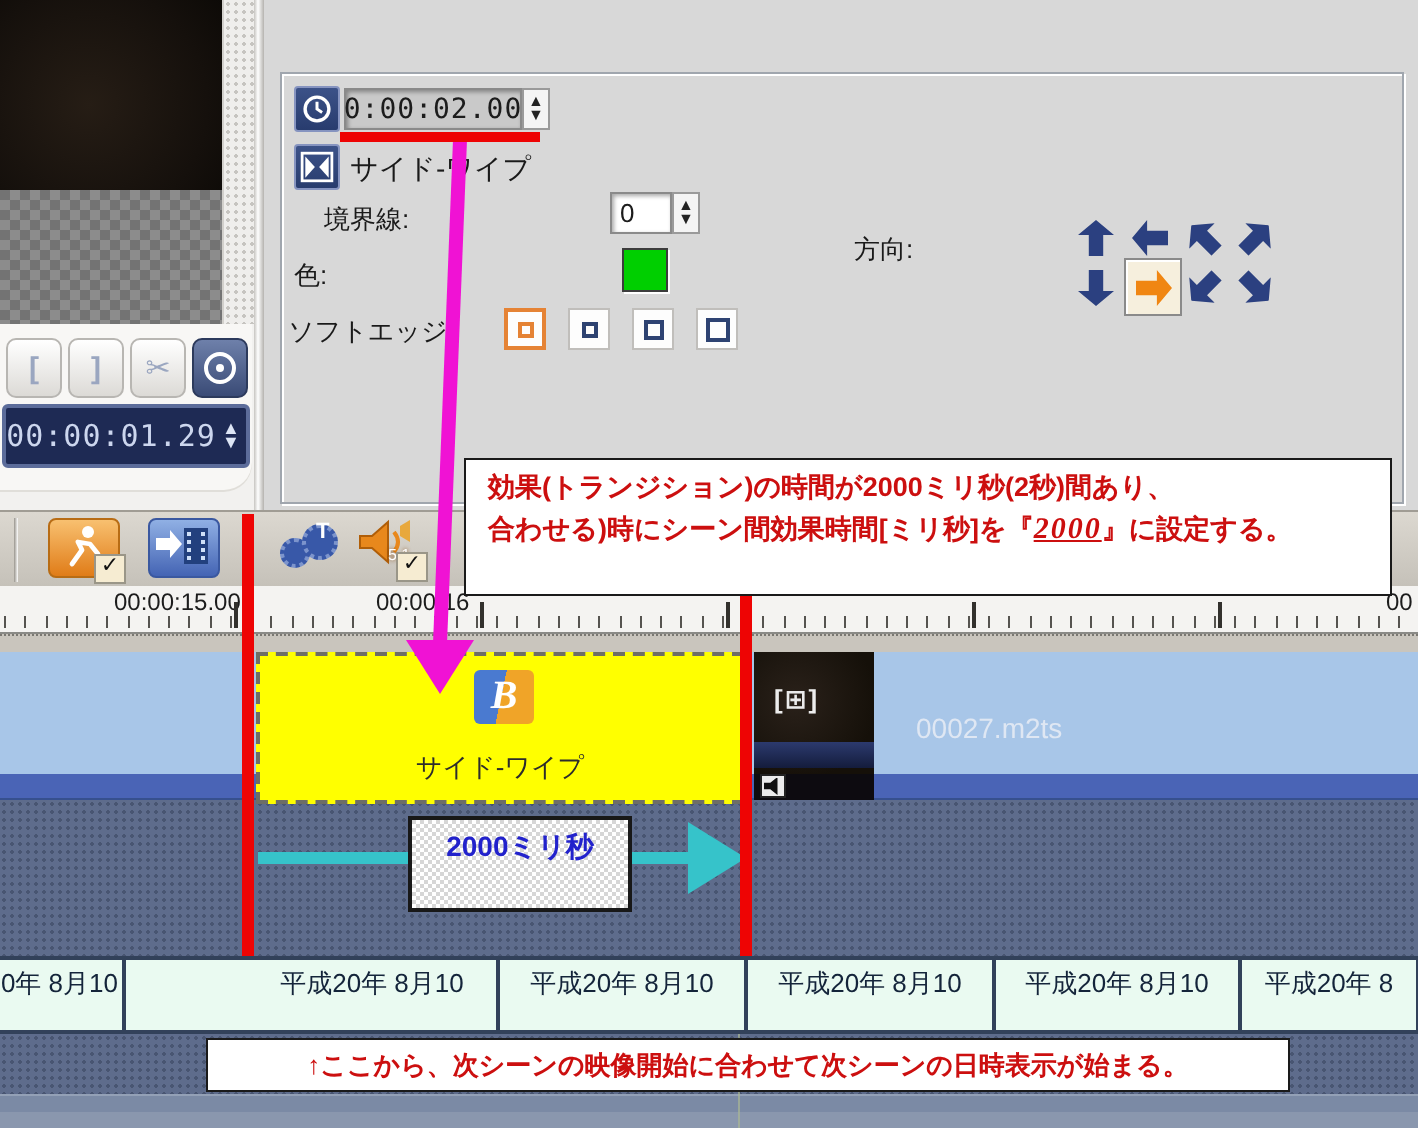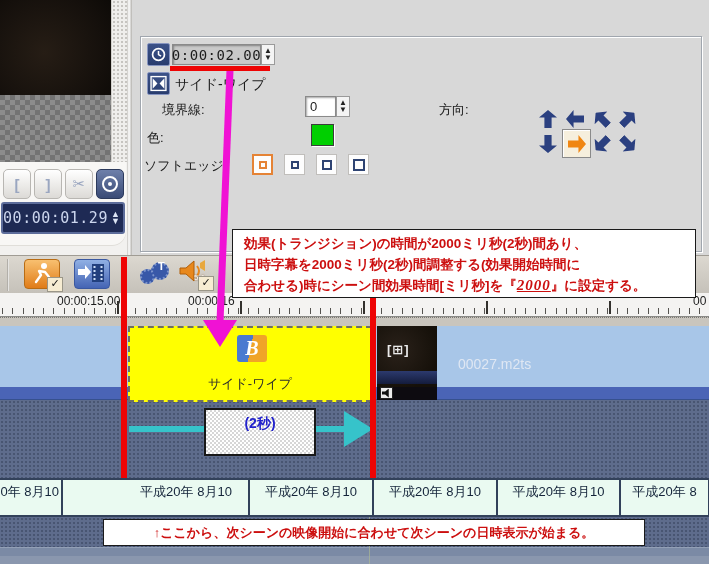--- a/index.html
+++ b/index.html
@@ -203,21 +203,21 @@
   </div>
   <div class="abs label" style="left:175px;top:76px;font-size:14px;">サイド-ワイプ</div>
 
   <div class="abs label" style="left:162px;top:101px;">境界線:</div>
   <div class="abs field border-field">0</div>
   <div class="abs spinner border-spin">
     <span>▲</span>
     <span>▼</span>
   </div>
 
-  <div class="abs label" style="left:427px;top:101px;margin-left:12px;">方向:</div>
+  <div class="abs label" style="left:427px;top:116px;">方向:</div>
 
   <div class="abs label" style="left:147px;top:129px;">色:</div>
   <div class="abs color-swatch"></div>
 
   <div class="abs label" style="left:144px;top:157px;">ソフトエッジ:</div>
   <div class="abs se-btn se-sel" style="left:252px;">
       <span class="se-sq-o" style="width:8px;height:8px;"></span>
     </div>
   <div class="abs se-btn" style="left:284px;">
       <span class="se-sq" style="width:8px;height:8px;"></span>
@@ -424,29 +424,28 @@
   </div>
 
   <div class="abs red-line" style="left:121px;"></div>
   <div class="abs red-line" style="left:370px;"></div>
 
   <svg class="abs svg-overlay z21">
     <line x1="129" y1="429" x2="350" y2="429" stroke="#36c3ca" stroke-width="6"></line>
     <polygon points="344,411 344,447 373,429" fill="#36c3ca"></polygon>
   </svg>
   <div class="abs duration-label">
-    <div>(2秒)</div>
+    <div>2000ミリ秒</div>
   </div>
 
   <svg class="abs svg-overlay z40">
     <line x1="230" y1="70" x2="220" y2="322" stroke="#f012d4" stroke-width="7"></line>
     <polygon points="203,320 237,320 220,347" fill="#f012d4"></polygon>
   </svg>
 
   <div class="abs callout-top">
     <div>効果(トランジション)の時間が2000ミリ秒(2秒)間あり、</div>
-    <div>日時字幕を2000ミリ秒(2秒)間調整する(効果開始時間に</div>
     <div><span>合わせる)時にシーン間効果時間[ミリ秒]を『</span><span class="em2000">2000</span><span>』に設定する。</span></div>
   </div>
 
   <div class="abs callout-bottom">↑ここから、次シーンの映像開始に合わせて次シーンの日時表示が始まる。</div>
 
 </div>
 
 </body></html>

